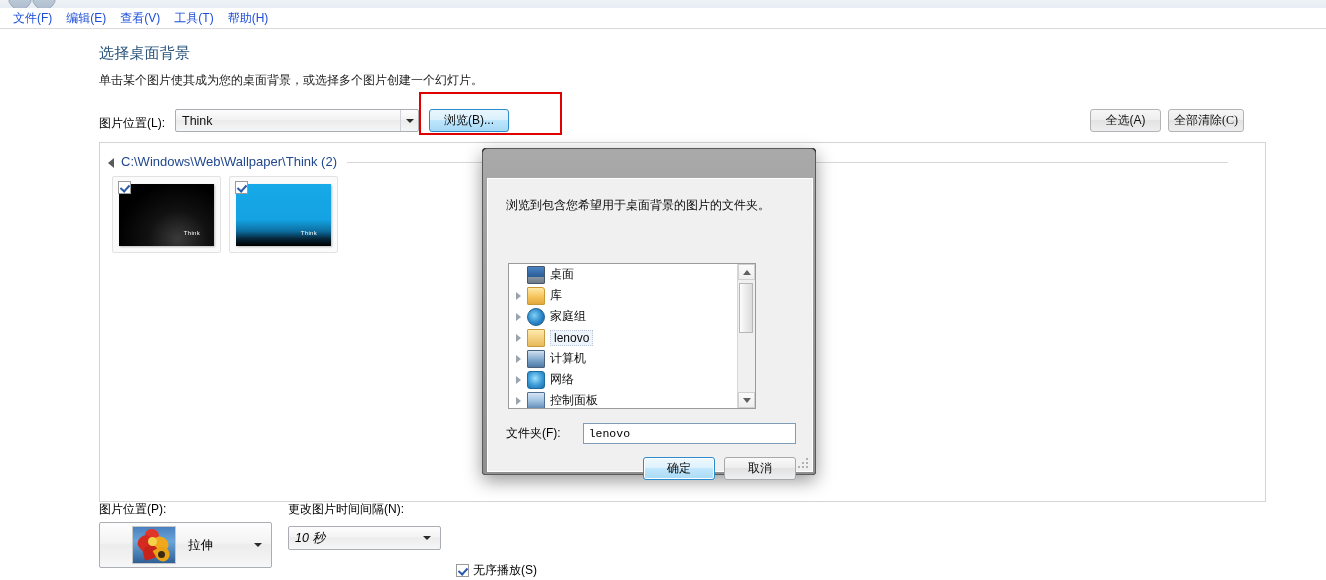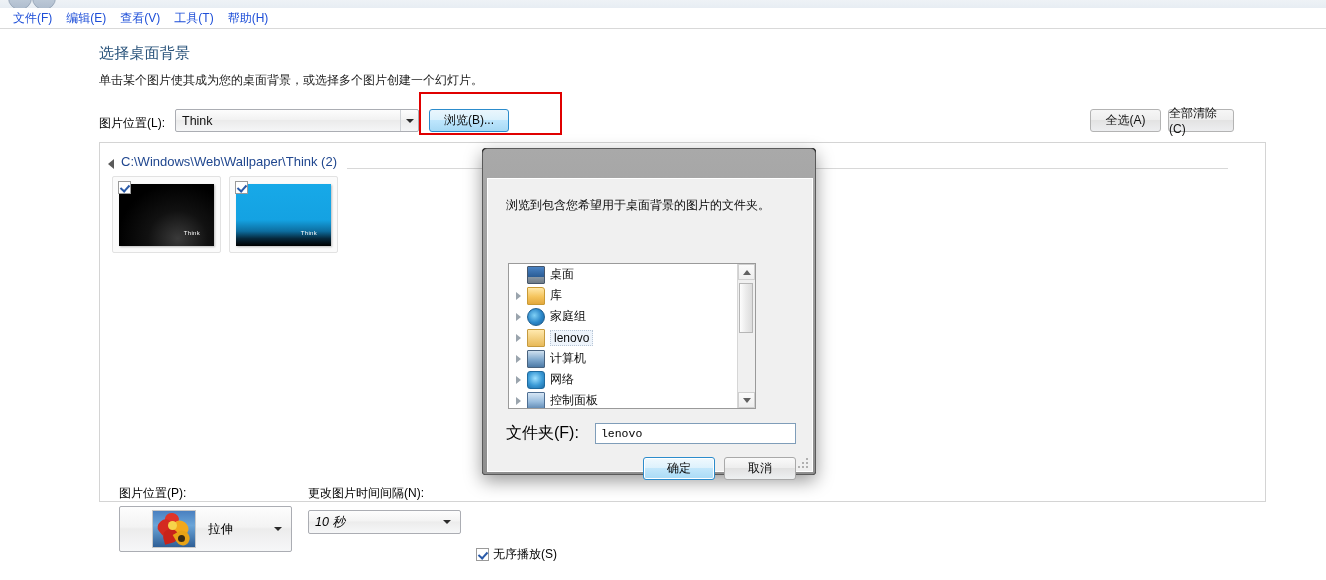--- a/index.html
+++ b/index.html
@@ -159,36 +159,36 @@
     background: linear-gradient(to bottom, #f6f6f6 0%, #eeeeee 48%, #e3e3e3 50%, #edeef0 100%);
     box-sizing: border-box;
     display: flex;
     align-items: center;
     justify-content: center;
     font-size: 12px;
     color: #111;
     cursor: default;
   }
   #select-all-btn { left: 991px; width: 71px; }
-  #clear-all-btn  { left: 1069px; width: 66px; }
+  #clear-all-btn  { left: 1069px; width: 76px; font-family: Liberation Serif, serif; }
 
   
   #wallpaper-panel {
     position: absolute;
     left: 99px; top: 113px;
     width: 1167px; height: 360px;
     border: 1px solid #d4d4d4;
     background: #ffffff;
     box-sizing: border-box;
   }
   #group-header {
     position: absolute;
     left: 8px; top: 11px;
     display: flex;
-    align-items: flex-end;
+    align-items: center;
     width: 1120px;
   }
   #group-collapse {
     width: 0; height: 0;
     border-top: 5px solid transparent;
     border-bottom: 5px solid transparent;
     border-right: 6px solid #5a5a5a;
     margin-right: 7px;
     margin-top: 2px;
   }
@@ -257,22 +257,22 @@
     left: 3px; top: 1px;
     width: 4px; height: 7px;
     border: solid #2a5aa8;
     border-width: 0 2px 2px 0;
     transform: rotate(42deg);
   }
 
   
   #bottom-area {
     position: absolute;
-    left: 0; top: 456px;
-    width: 1162px; height: 73px; margin-left: 20px;
+    left: 0; top: 472px;
+    width: 1162px; height: 73px;
   }
   #pos-label {
     position: absolute;
     left: 99px; top: 0;
     font-size: 12px;
     white-space: nowrap;
   }
   #pos-combo {
     position: absolute;
     left: 99px; top: 21px;
@@ -504,21 +504,21 @@
     box-sizing: border-box;
     cursor: default;
   }
   #folder-row {
     position: absolute;
     left: 18px; top: 244px;
     display: flex;
     align-items: center;
     width: 290px;
   }
-  #folder-label { font-size: 16px; white-space: nowrap; margin-right: 16px; }
+  #folder-label { font-size: 12px; white-space: nowrap; margin-right: 22px; }
   #folder-input {
     flex: 1;
     height: 21px;
     background: #ffffff;
     border: 1px solid #7f9db9;
     box-sizing: border-box;
     display: flex;
     align-items: center;
     padding-left: 5px;
     font-family: "Liberation Mono", "DejaVu Sans Mono", monospace;

